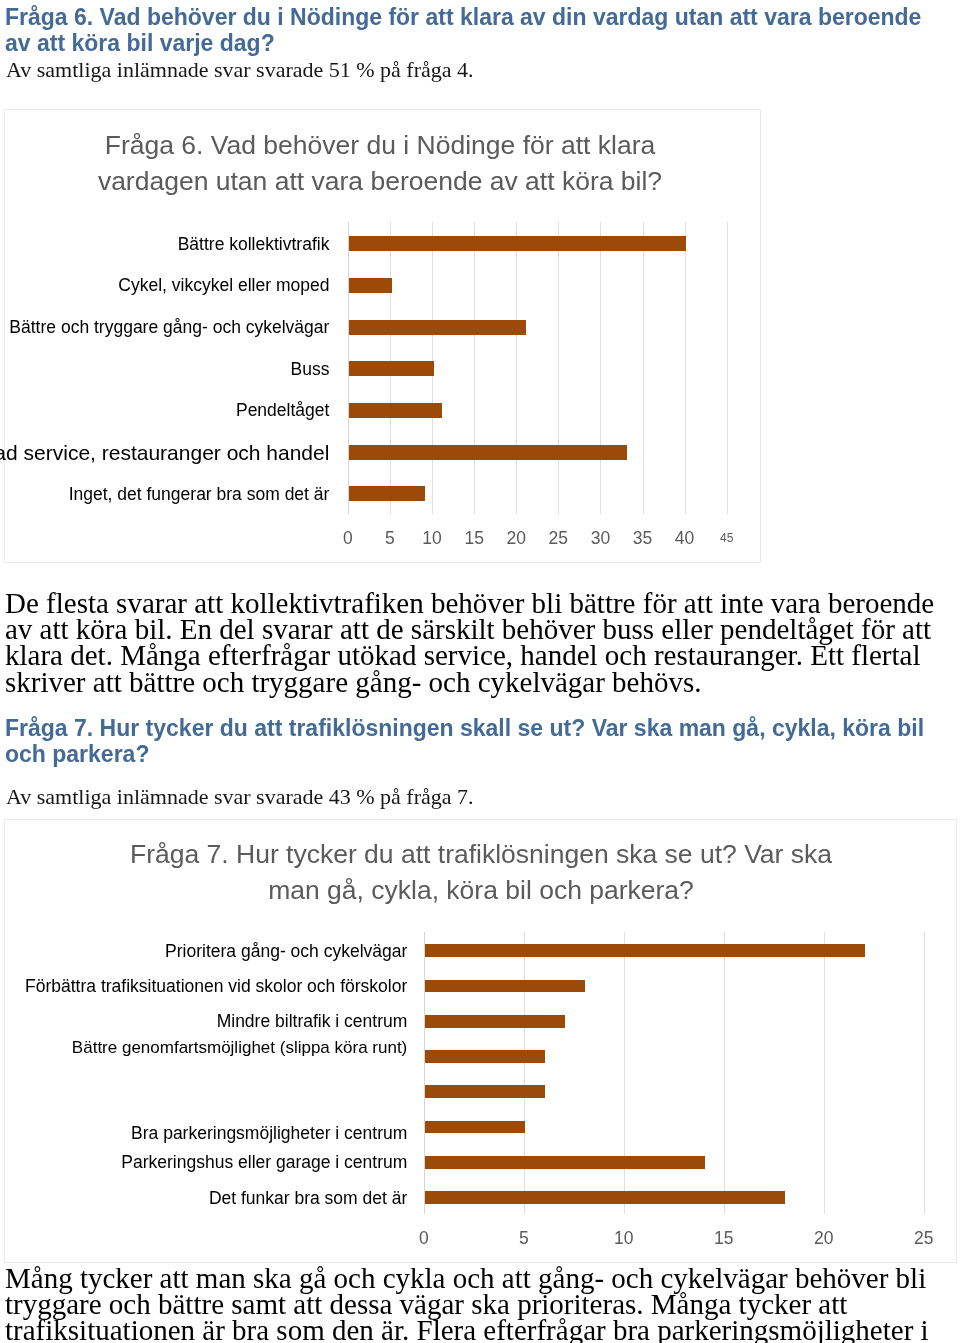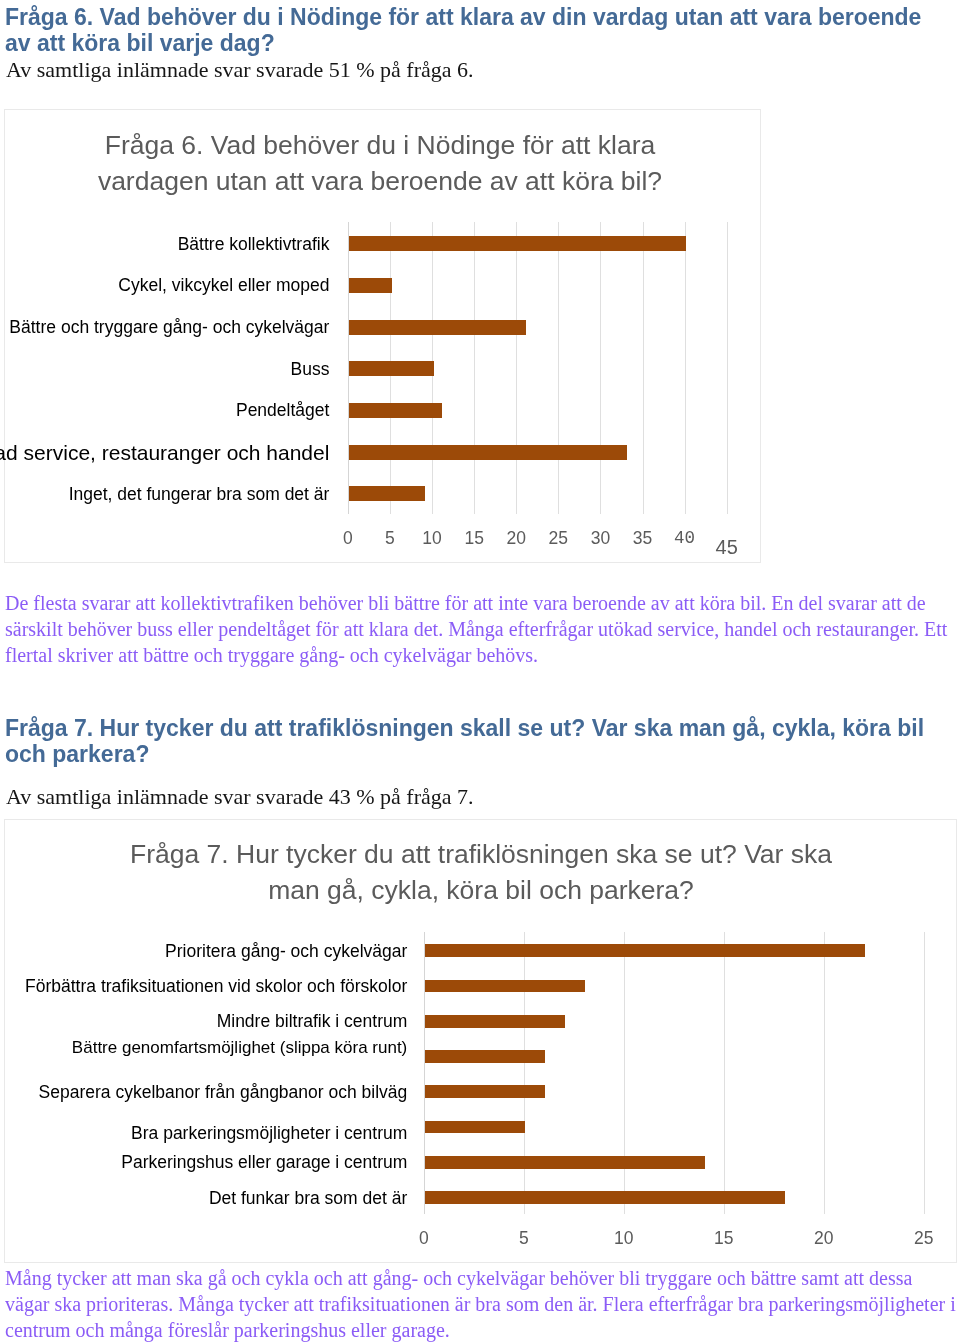--- a/index.html
+++ b/index.html
@@ -2,41 +2,41 @@
 <html><head>
 <meta charset="utf-8">
 <style>
   html,body{margin:0;padding:0;background:#fff;}
   body{width:960px;height:1343px;overflow:hidden;-webkit-font-smoothing:antialiased;}
   .page{position:relative;width:848px;height:1343px;background:#fff;}
 
   .q-head{position:absolute;color:#446A96;font-family:"Liberation Sans",sans-serif;
           font-weight:bold;font-size:23px;line-height:26.5px;}
   .q-sub{position:absolute;font-family:"Liberation Serif",serif;font-size:22px;line-height:26px;color:#161616;}
-  .para{position:absolute;font-family:"Liberation Serif",serif;font-size:20px;line-height:26.25px;color:#8b5cf6;}
+  .para{position:absolute;font-family:"Liberation Serif",serif;font-size:29px;line-height:26.25px;color:#000000;}
 
   .chartbox{position:absolute;border:1px solid #E9E9E9;background:#fff;box-sizing:border-box;}
   .ctitle{position:absolute;font-family:"Liberation Sans",sans-serif;
           color:#5B5B5B;text-align:center;font-size:26.5px;line-height:36.3px;font-weight:normal;}
 
   .plot{position:absolute;}
   .gridline{position:absolute;top:0;width:1px;background:#DFDFDF;}
   .axisline{position:absolute;top:0;width:1px;background:#D5D5D5;}
   .bar{position:absolute;}
   .catlabel{position:absolute;text-align:right;font-family:"Liberation Sans",sans-serif;
             color:#000000;white-space:nowrap;}
   .xlabel{position:absolute;text-align:center;font-family:"Liberation Sans",sans-serif;color:#5B5B5B;}
 </style>
 </head>
 <body>
 
 <div class="page">
 
   <div class="q-head" style="left:5px;top:3.7px;width:932px;">Fråga 6. Vad behöver du i Nödinge för att klara av din vardag utan att vara beroende av att köra bil varje dag?</div>
-  <div class="q-sub" style="left:6px;top:57.0px;width:926px;">Av samtliga inlämnade svar svarade 51 % på fråga 6.</div>
+  <div class="q-sub" style="left:6px;top:57.0px;width:926px;">Av samtliga inlämnade svar svarade 51 % på fråga 4.</div>
 
   <div class="chartbox" style="left:4px;top:109px;width:757px;height:454px;">
     <div class="ctitle" style="left:80px;top:16.7px;width:590px;">Fråga 6. Vad behöver du i Nödinge för att klara vardagen utan att vara beroende av att köra bil?</div>
     <div class="plot" id="plot1" style="left: 342.9px; top: 112.1px; width: 378.8px; height: 291.5px;">
         <div class="axisline" style="left: 0px; height: 291.5px;"></div>
         <div class="xlabel" style="left: -40px; width: 80px; font-size: 17.5px; line-height: 21px; top: 306.233px;">0</div>
         <div class="gridline" style="left: 42.0889px; height: 291.5px;"></div>
         <div class="xlabel" style="left: 2.08889px; width: 80px; font-size: 17.5px; line-height: 21px; top: 306.233px;">5</div>
         <div class="gridline" style="left: 84.1778px; height: 291.5px;"></div>
         <div class="xlabel" style="left: 44.1778px; width: 80px; font-size: 17.5px; line-height: 21px; top: 306.233px;">10</div>
@@ -44,23 +44,23 @@
         <div class="xlabel" style="left: 86.2667px; width: 80px; font-size: 17.5px; line-height: 21px; top: 306.233px;">15</div>
         <div class="gridline" style="left: 168.356px; height: 291.5px;"></div>
         <div class="xlabel" style="left: 128.356px; width: 80px; font-size: 17.5px; line-height: 21px; top: 306.233px;">20</div>
         <div class="gridline" style="left: 210.444px; height: 291.5px;"></div>
         <div class="xlabel" style="left: 170.444px; width: 80px; font-size: 17.5px; line-height: 21px; top: 306.233px;">25</div>
         <div class="gridline" style="left: 252.533px; height: 291.5px;"></div>
         <div class="xlabel" style="left: 212.533px; width: 80px; font-size: 17.5px; line-height: 21px; top: 306.233px;">30</div>
         <div class="gridline" style="left: 294.622px; height: 291.5px;"></div>
         <div class="xlabel" style="left: 254.622px; width: 80px; font-size: 17.5px; line-height: 21px; top: 306.233px;">35</div>
         <div class="gridline" style="left: 336.711px; height: 291.5px;"></div>
-        <div class="xlabel" style="left: 296.711px; width: 80px; font-size: 17.5px; line-height: 21px; top: 306.233px; font-family: Liberation Mono, monospace;">40</div>
+        <div class="xlabel" style="left: 296.711px; width: 80px; font-size: 17.5px; line-height: 21px; top: 306.233px;">40</div>
         <div class="gridline" style="left: 378.8px; height: 291.5px;"></div>
-        <div class="xlabel" style="left: 338.8px; width: 80px; font-size: 20px; line-height: 21px; top: 315px;">45</div>
+        <div class="xlabel" style="left: 338.8px; width: 80px; font-size: 12px; line-height: 21px; top: 306px;">45</div>
         <div class="bar" style="background: rgb(156, 74, 8); left: 1px; top: 14.3214px; width: 337px; height: 15px;"></div>
         <div class="catlabel" style="right: 397.3px; font-size: 17.5px; line-height: 21px; top: 11.7545px;">Bättre kollektivtrafik</div>
         <div class="bar" style="background: rgb(156, 74, 8); left: 1px; top: 55.9643px; width: 43px; height: 15px;"></div>
         <div class="catlabel" style="right: 397.3px; font-size: 17.5px; line-height: 21px; top: 53.3974px;">Cykel, vikcykel eller moped</div>
         <div class="bar" style="background: rgb(156, 74, 8); left: 1px; top: 97.6071px; width: 177px; height: 15px;"></div>
         <div class="catlabel" style="right: 397.3px; font-size: 17.5px; line-height: 21px; top: 95.0402px;">Bättre och tryggare gång- och cykelvägar</div>
         <div class="bar" style="background: rgb(156, 74, 8); left: 1px; top: 139.25px; width: 85px; height: 15px;"></div>
         <div class="catlabel" style="right: 397.3px; font-size: 17.5px; line-height: 21px; top: 136.683px;">Buss</div>
         <div class="bar" style="background: rgb(156, 74, 8); left: 1px; top: 180.893px; width: 93px; height: 15px;"></div>
         <div class="catlabel" style="right: 397.3px; font-size: 17.5px; line-height: 21px; top: 178.326px;">Pendeltåget</div>
@@ -93,21 +93,20 @@
         <div class="xlabel" style="left: 459.9px; width: 80px; font-size: 17.5px; line-height: 21px; top: 296.133px;">25</div>
         <div class="bar" style="background: rgb(156, 74, 8); left: 1px; top: 12.0938px; width: 440px; height: 12.7px;"></div>
         <div class="catlabel" style="right: 516.4px; font-size: 17.5px; line-height: 21px; top: 8.57686px;">Prioritera gång- och cykelvägar</div>
         <div class="bar" style="background: rgb(156, 74, 8); left: 1px; top: 47.3813px; width: 160px; height: 12.7px;"></div>
         <div class="catlabel" style="right: 516.4px; font-size: 17.5px; line-height: 21px; top: 43.8644px;">Förbättra trafiksituationen vid skolor och förskolor</div>
         <div class="bar" style="background: rgb(156, 74, 8); left: 1px; top: 82.6688px; width: 140px; height: 12.7px;"></div>
         <div class="catlabel" style="right: 516.4px; font-size: 17.5px; line-height: 21px; top: 79.1519px;">Mindre biltrafik i centrum</div>
         <div class="bar" style="background: rgb(156, 74, 8); left: 1px; top: 117.956px; width: 120px; height: 12.7px;"></div>
         <div class="catlabel" style="right: 516.4px; font-size: 17px; line-height: 21px; top: 105px; text-align: center;">Bättre genomfartsmöjlighet (slippa köra runt)</div>
         <div class="bar" style="background: rgb(156, 74, 8); left: 1px; top: 153.244px; width: 120px; height: 12.7px;"></div>
-        <div class="catlabel" style="right: 516.4px; font-size: 17.5px; line-height: 21px; top: 149.727px;">Separera cykelbanor från gångbanor och bilväg</div>
         <div class="bar" style="background: rgb(156, 74, 8); left: 1px; top: 188.531px; width: 100px; height: 12.7px;"></div>
         <div class="catlabel" style="right: 516.4px; font-size: 17.5px; line-height: 21px; top: 185.014px; margin-top: 6px;">Bra parkeringsmöjligheter i centrum</div>
         <div class="bar" style="background: rgb(156, 74, 8); left: 1px; top: 223.819px; width: 280px; height: 12.7px;"></div>
         <div class="catlabel" style="right: 516.4px; font-size: 17.5px; line-height: 21px; top: 220.302px;">Parkeringshus eller garage i centrum</div>
         <div class="bar" style="background: rgb(156, 74, 8); left: 1px; top: 259.106px; width: 360px; height: 12.7px;"></div>
         <div class="catlabel" style="right: 516.4px; font-size: 17.5px; line-height: 21px; top: 255.589px;">Det funkar bra som det är</div>
       </div>
   </div>
 
   <div class="para" style="left:5px;top:1264.6px;width:955px;">Mång tycker att man ska gå och cykla och att gång- och cykelvägar behöver bli tryggare och bättre samt att dessa vägar ska prioriteras. Många tycker att trafiksituationen är bra som den är. Flera efterfrågar bra parkeringsmöjligheter i centrum och många föreslår parkeringshus eller garage.</div>

